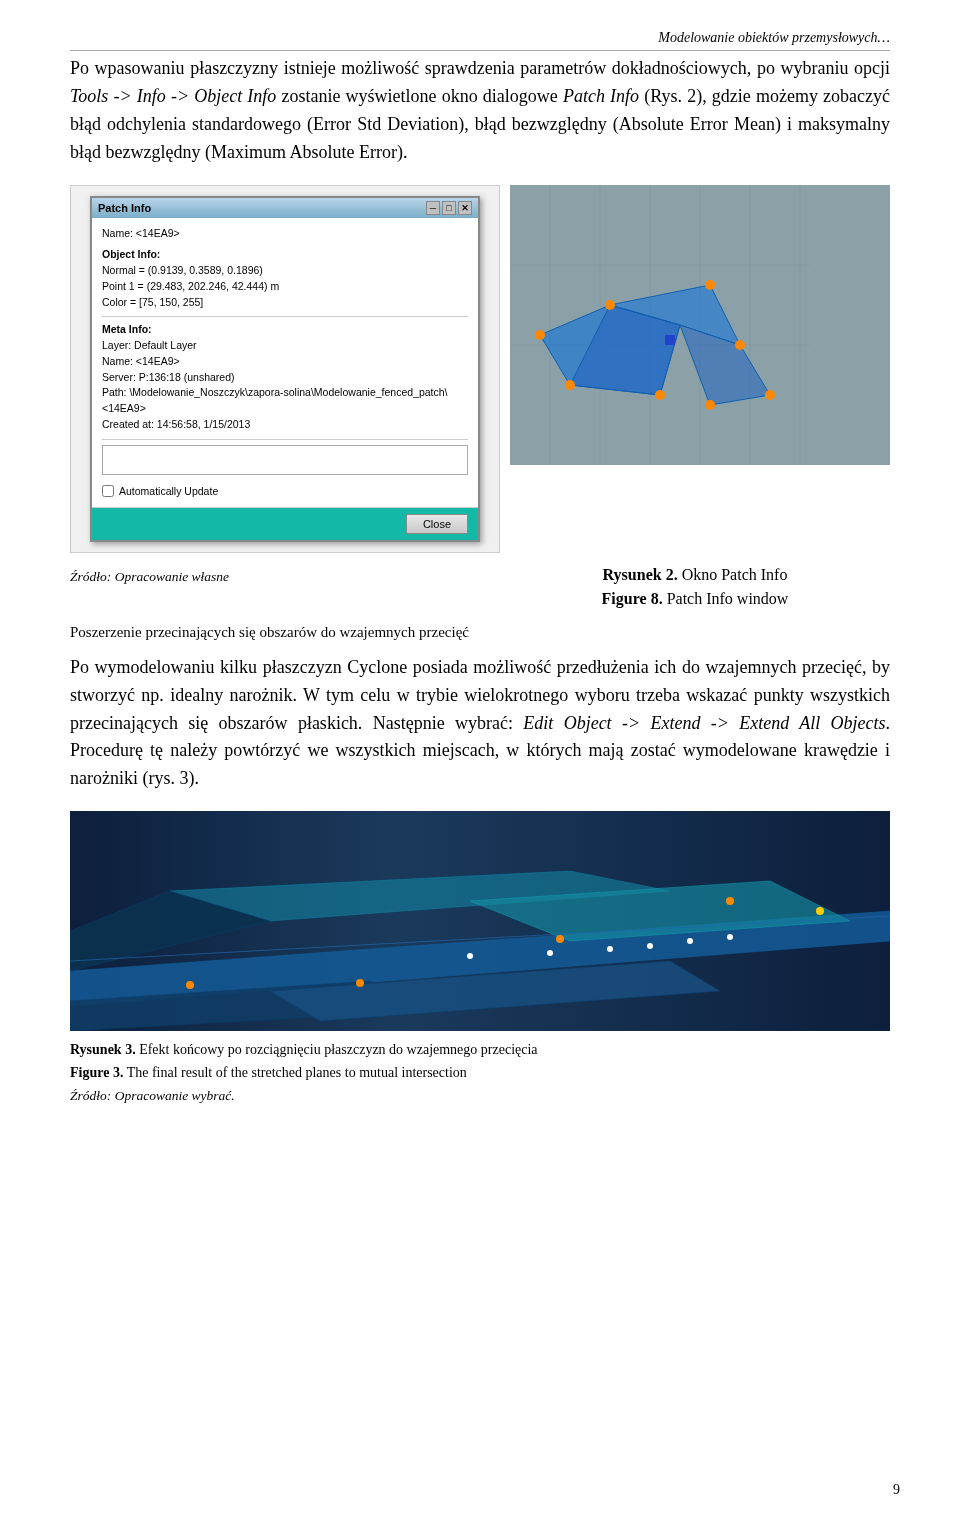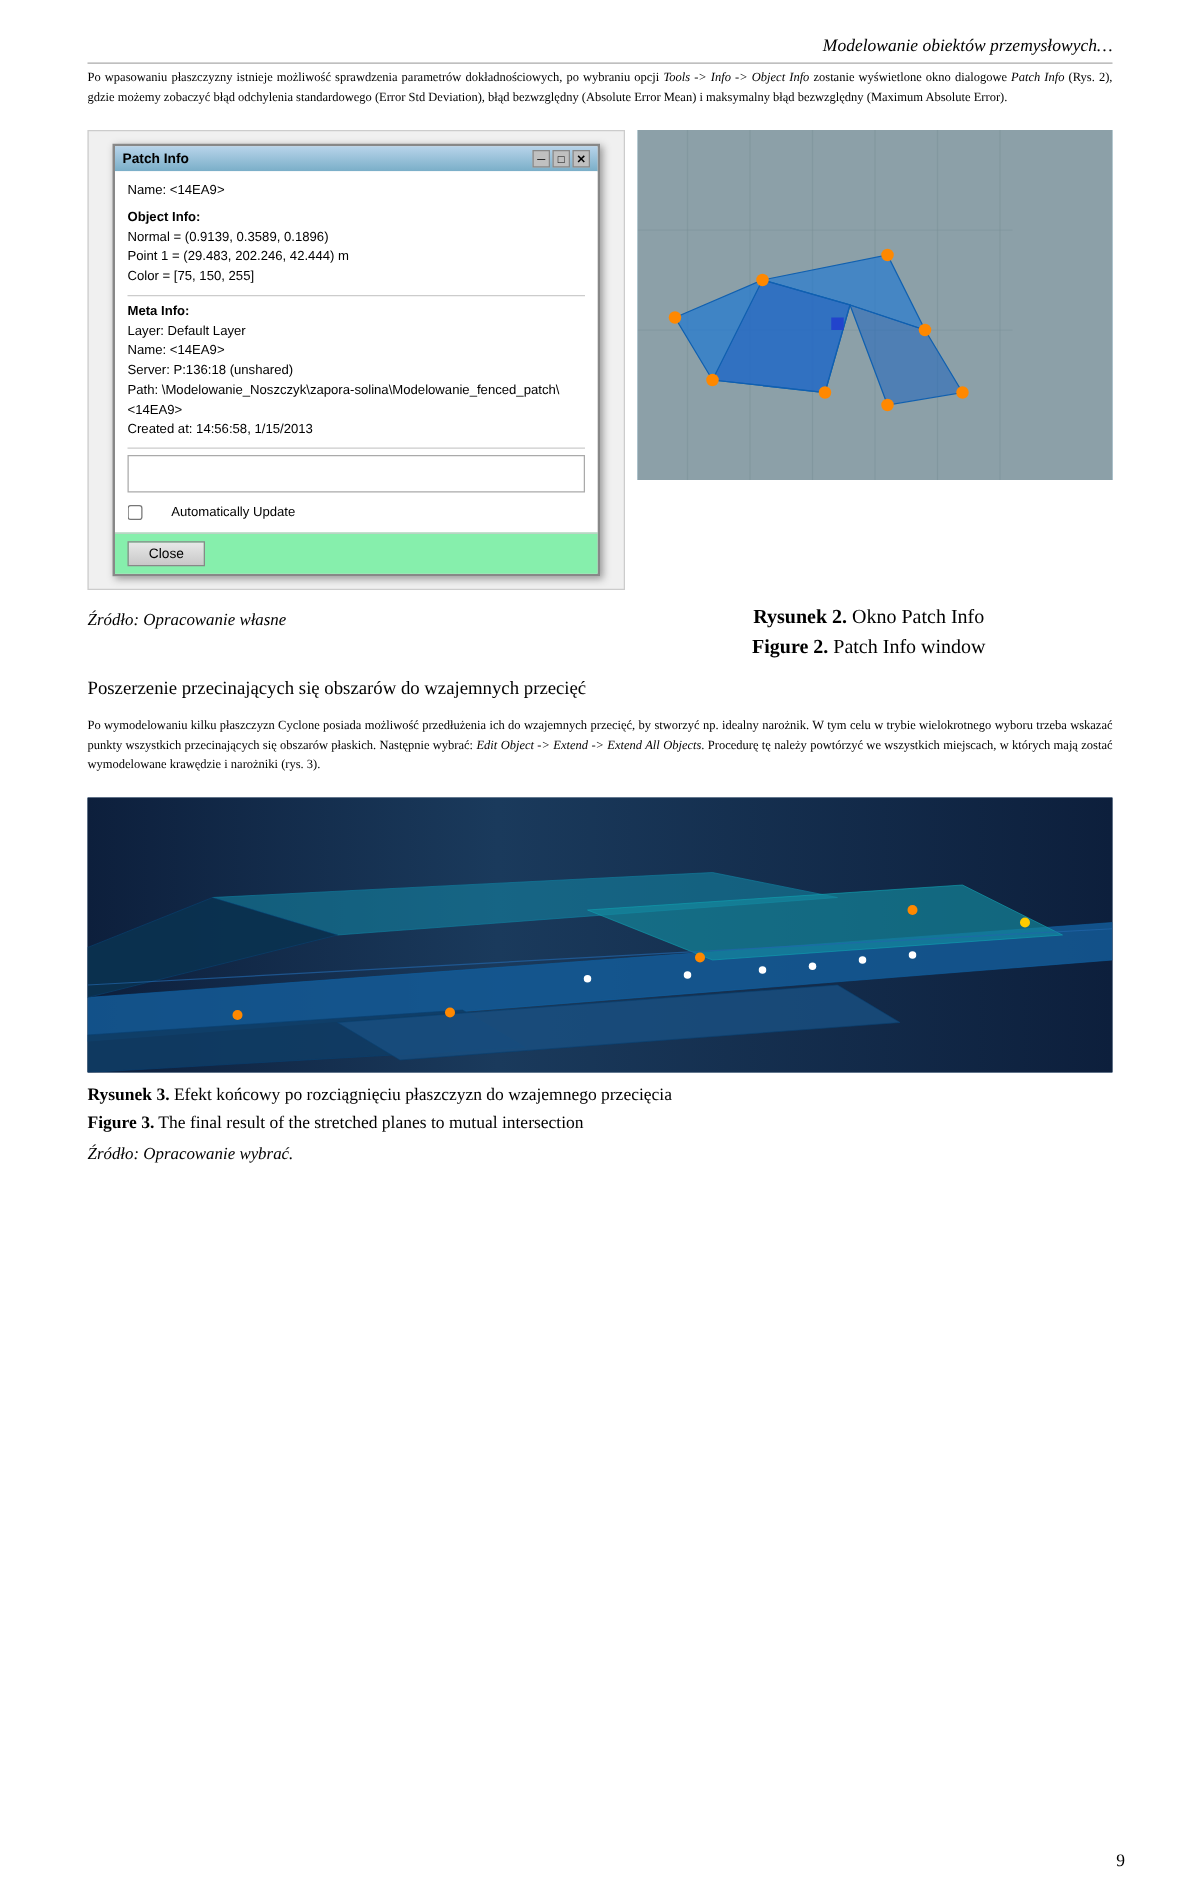--- a/index.html
+++ b/index.html
@@ -17,21 +17,21 @@
     .page-header {
       text-align: right;
       font-style: italic;
       font-size: 14px;
       margin-bottom: 4px;
       padding-bottom: 4px;
       border-bottom: 1px solid #aaa;
     }
 
     .main-text {
-      font-size: 10px;
+      font-size: 18px;
       line-height: 1.55;
       text-align: justify;
       margin-bottom: 14px;
     }
 
     .main-text em, .inline-italic { font-style: italic; }
 
     .figure-container {
       display: flex;
       flex-direction: row;
@@ -104,29 +104,29 @@
     }
     .dialog-scrollarea {
       background: #fff;
       border: 1px solid #aaa;
       min-height: 30px;
       margin-bottom: 6px;
     }
     .dialog-checkbox-row {
       display: flex;
       align-items: flex-start;
-      gap: 23px;
+      gap: 5px;
       font-size: 10.5px;
       padding: 4px 0;
     }
     .dialog-footer {
       display: flex;
-      justify-content: flex-start;
+      justify-content: flex-end;
       padding: 6px 10px;
-      background: #86efac;
+      background: #14b8a6;
       border-top: 1px solid #ccc;
     }
     .dialog-close-btn {
       background: linear-gradient(to bottom, #e8e8e8, #c8c8c8);
       border: 1px solid #888;
       padding: 3px 16px;
       font-size: 11px;
       cursor: pointer;
       font-family: "Segoe UI", Arial, sans-serif;
     }
@@ -304,21 +304,21 @@
 <div style="display:flex; flex-direction:row; align-items:flex-start; margin-bottom: 8px;">
   <div style="width:430px; min-width:430px;">
     <div class="source-label">Źródło: Opracowanie własne</div>
   </div>
   <div style="flex:1; text-align:center;">
     <div class="caption-text">
       <span class="caption-bold">Rysunek 2.</span>
       <span>Okno Patch Info</span>
     </div>
     <div class="caption-text">
-      <span class="caption-bold">Figure 2.</span>
+      <span class="caption-bold">Figure 8.</span>
       <span>Patch Info window</span>
     </div>
   </div>
 </div>
 
 <div class="section-heading">
   <span>Poszerzenie przecinających się obszarów do wzajemnych przecięć</span>
 </div>
 
 <p class="main-text">

